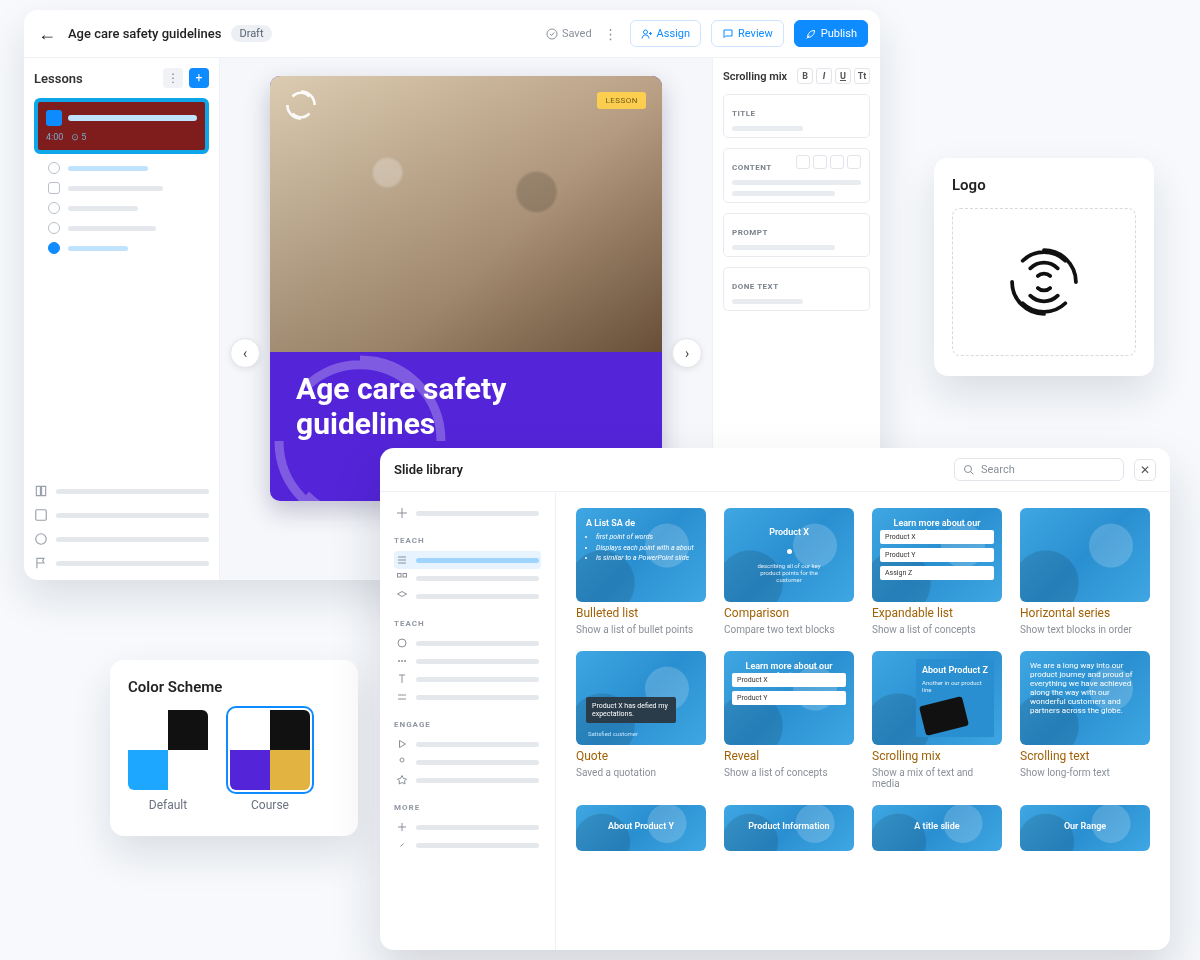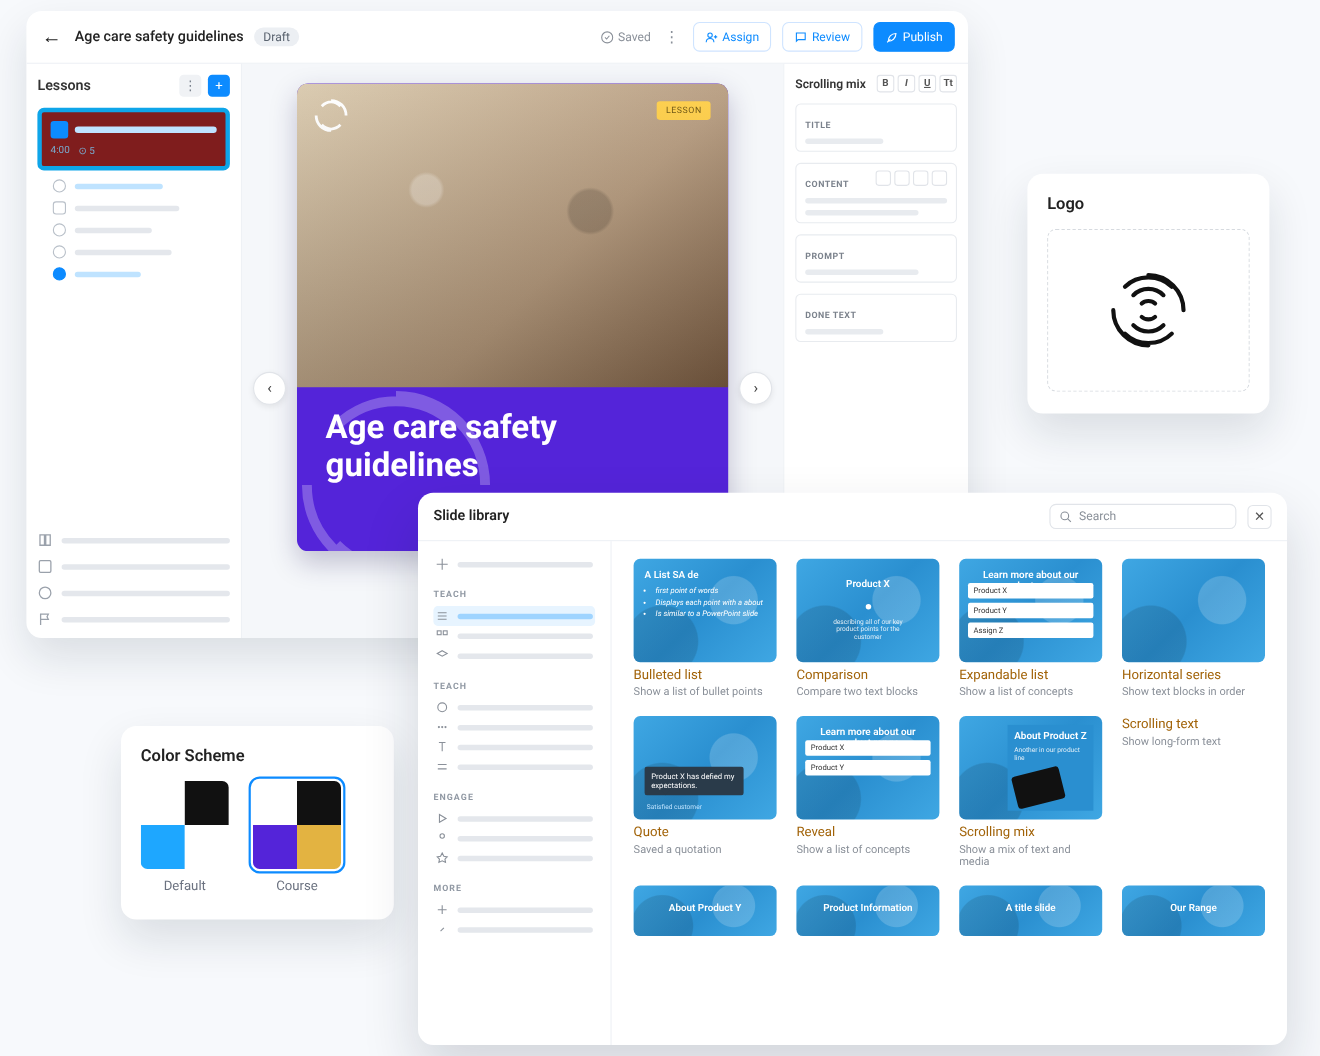--- a/index.html
+++ b/index.html
@@ -511,20 +511,23 @@
             <div class="t-about">
               <div class="t-title">About Product Z</div>
               <div style="font-size:6px;opacity:.85">Another in our product line</div>
               <div class="card"></div>
             </div>
           </div>
           <h5>Scrolling mix</h5>
           <p>Show a mix of text and media</p>
         </div>
         <div class="tile">
+          <div class="thumb">
+            <div class="textfill">We are a long way into our product journey and proud of everything we have achieved along the way with our wonderful customers and partners across the globe.</div>
+          </div>
           <h5>Scrolling text</h5>
           <p>Show long-form text</p>
         </div>
         <div class="tile">
           <div class="thumb half">
             <div class="t-center">
               <div class="t-title">About Product Y</div>
             </div>
           </div>
         </div>

